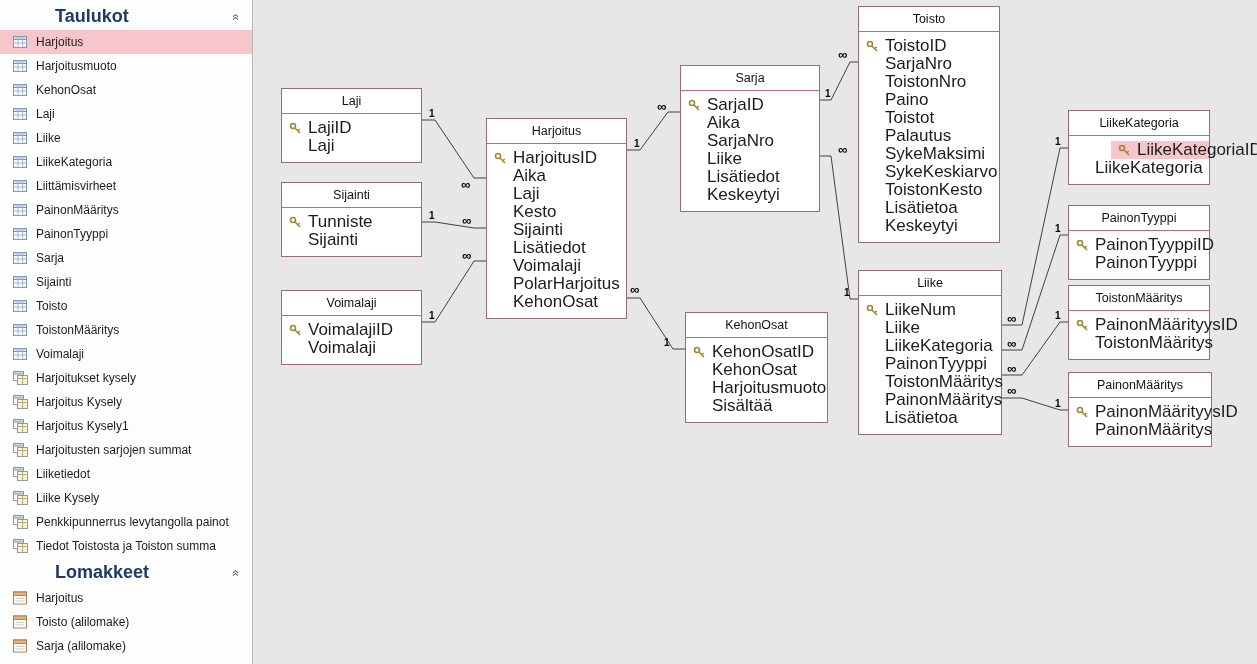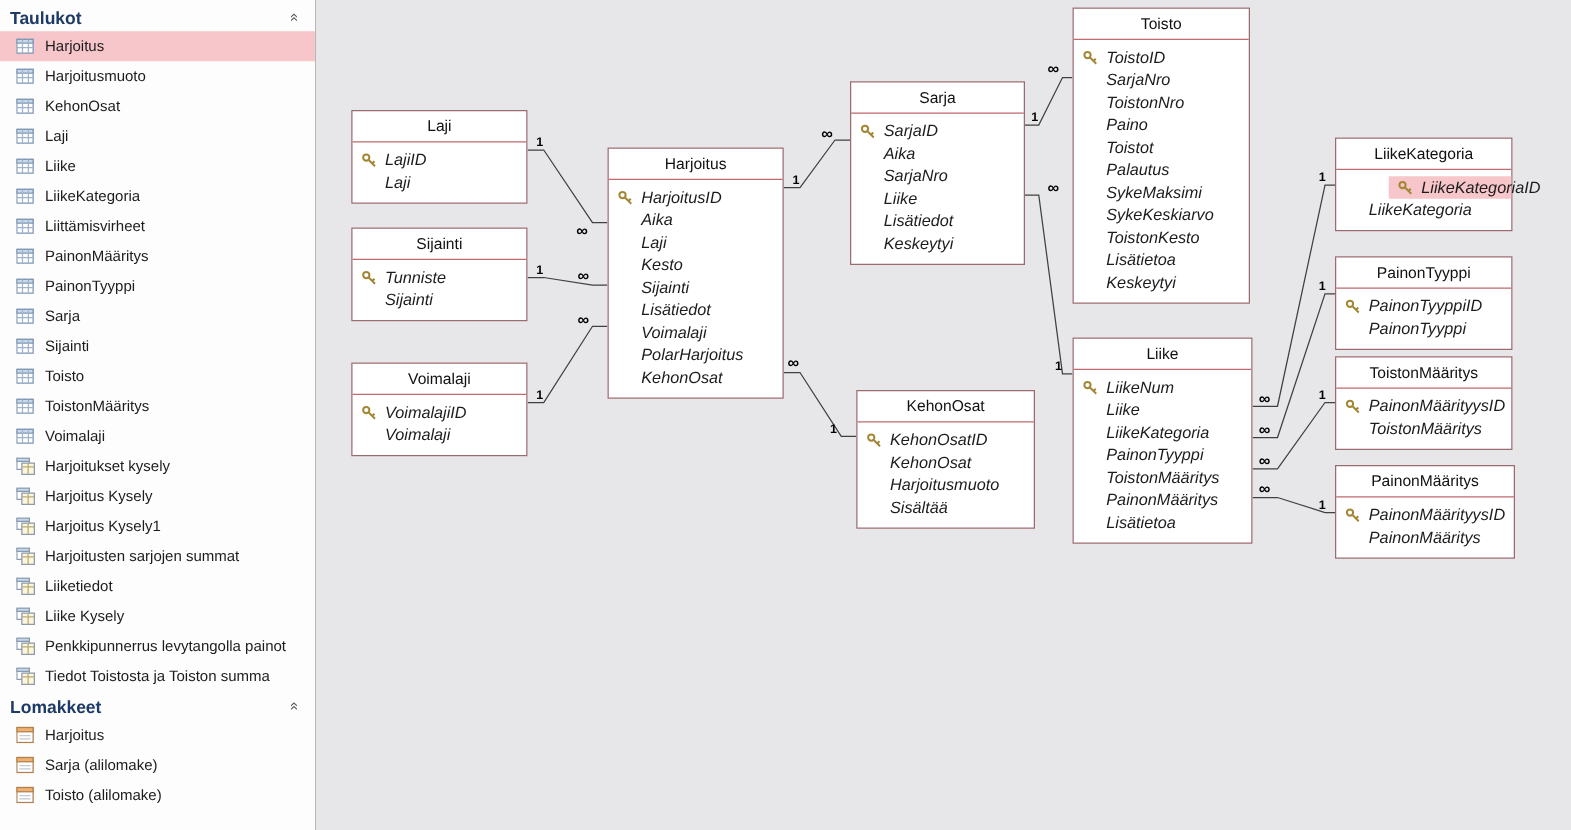--- a/index.html
+++ b/index.html
@@ -13,21 +13,21 @@
   .sidebar {
     width:253px; min-width:253px; height:100%;
     background:#fdfdfd;
     border-right:1px solid #b9b9b9;
     overflow:hidden; padding-top:2px;
   }
   .nav-header {
     display:flex; align-items:center; justify-content:space-between;
     padding:4px 12px 3px 8px; cursor:pointer;
   }
-  .nav-header .title { font-weight:bold; color:var(--header-text,#1d3b66); font-size:14px; }
+  .nav-header .title { font-weight:bold; color:var(--header-text,#1d3b66); font-size:18px;margin-left:47px; }
   .nav-chevron { color:#555; font-size:12px; display:inline-block; transform:rotate(90deg); line-height:1; }
   .nav-item {
     display:flex; align-items:center; height:24px;
     padding-left:13px; cursor:pointer;
     color:#1c1c1c; font-size:12px; white-space:nowrap;
   }
   .nav-item.selected { background:var(--selection,#f6c6ca); }
   .nav-item svg { margin-right:8px; flex:none; }
   
   .canvas { position:relative; flex:1; height:100%; background:var(--canvas-bg,#e7e7e9); }
@@ -39,21 +39,21 @@
   }
   .entity-title {
     height:25px; line-height:25px; text-align:center;
     font-size:12.5px; color:#111;
     border-bottom:1px solid var(--title-rule,#c0696e);
     overflow:hidden; white-space:nowrap;
   }
   .entity-fields { padding:5px 0 7px; }
   .field {
     position:relative; height:18px; line-height:18px;
-    padding-left:26px; font-size:13px; color:#1c1c1c; white-space:nowrap;font-style:italic;
+    padding-left:26px; font-size:17px; color:#1c1c1c; white-space:nowrap;
   }
   .field.selected { background:var(--selection,#f6c6ca);margin-left:42px; }
   .field .keyicon { position:absolute; left:7px; top:3px; }
   .rel-label { font-weight:bold; fill:#000; }
 </style>
 </head>
 <body>
 
 <div class="sidebar" id="sidebar">
     <div class="nav-header">
@@ -255,29 +255,29 @@
         <path d="M2.5 7.5H11.5 M2.5 10H11.5" stroke="#c3cad4" fill="none"></path>
       </svg>
       <span>Harjoitus</span>
     </div>
     <div class="nav-item">
       <svg width="15" height="14" viewBox="0 0 15 14">
         <rect x="0.5" y="1" width="13" height="12" fill="#fff" stroke="#b07f4f"></rect>
         <rect x="0.5" y="1" width="13" height="3.4" fill="#f0b070" stroke="#b07f4f"></rect>
         <path d="M2.5 7.5H11.5 M2.5 10H11.5" stroke="#c3cad4" fill="none"></path>
       </svg>
-      <span>Sarja (alilomake)</span>
+      <span>Toisto (alilomake)</span>
     </div>
     <div class="nav-item">
       <svg width="15" height="14" viewBox="0 0 15 14">
         <rect x="0.5" y="1" width="13" height="12" fill="#fff" stroke="#b07f4f"></rect>
         <rect x="0.5" y="1" width="13" height="3.4" fill="#f0b070" stroke="#b07f4f"></rect>
         <path d="M2.5 7.5H11.5 M2.5 10H11.5" stroke="#c3cad4" fill="none"></path>
       </svg>
-      <span>Toisto (alilomake)</span>
+      <span>Sarja (alilomake)</span>
     </div>
   </div>
 
 <div class="canvas">
   <svg id="rel-svg" width="1004" height="664">
       <polyline points="169,120 182,120 221,178 233,178" fill="none" stroke="#404040" stroke-width="1"></polyline>
       <text x="176" y="117" font-size="10" class="rel-label">1</text>
       <text x="208" y="189" font-size="13" class="rel-label">∞</text>
       <polyline points="169,222 182,222 221,228 233,228" fill="none" stroke="#404040" stroke-width="1"></polyline>
       <text x="176" y="219" font-size="10" class="rel-label">1</text>

